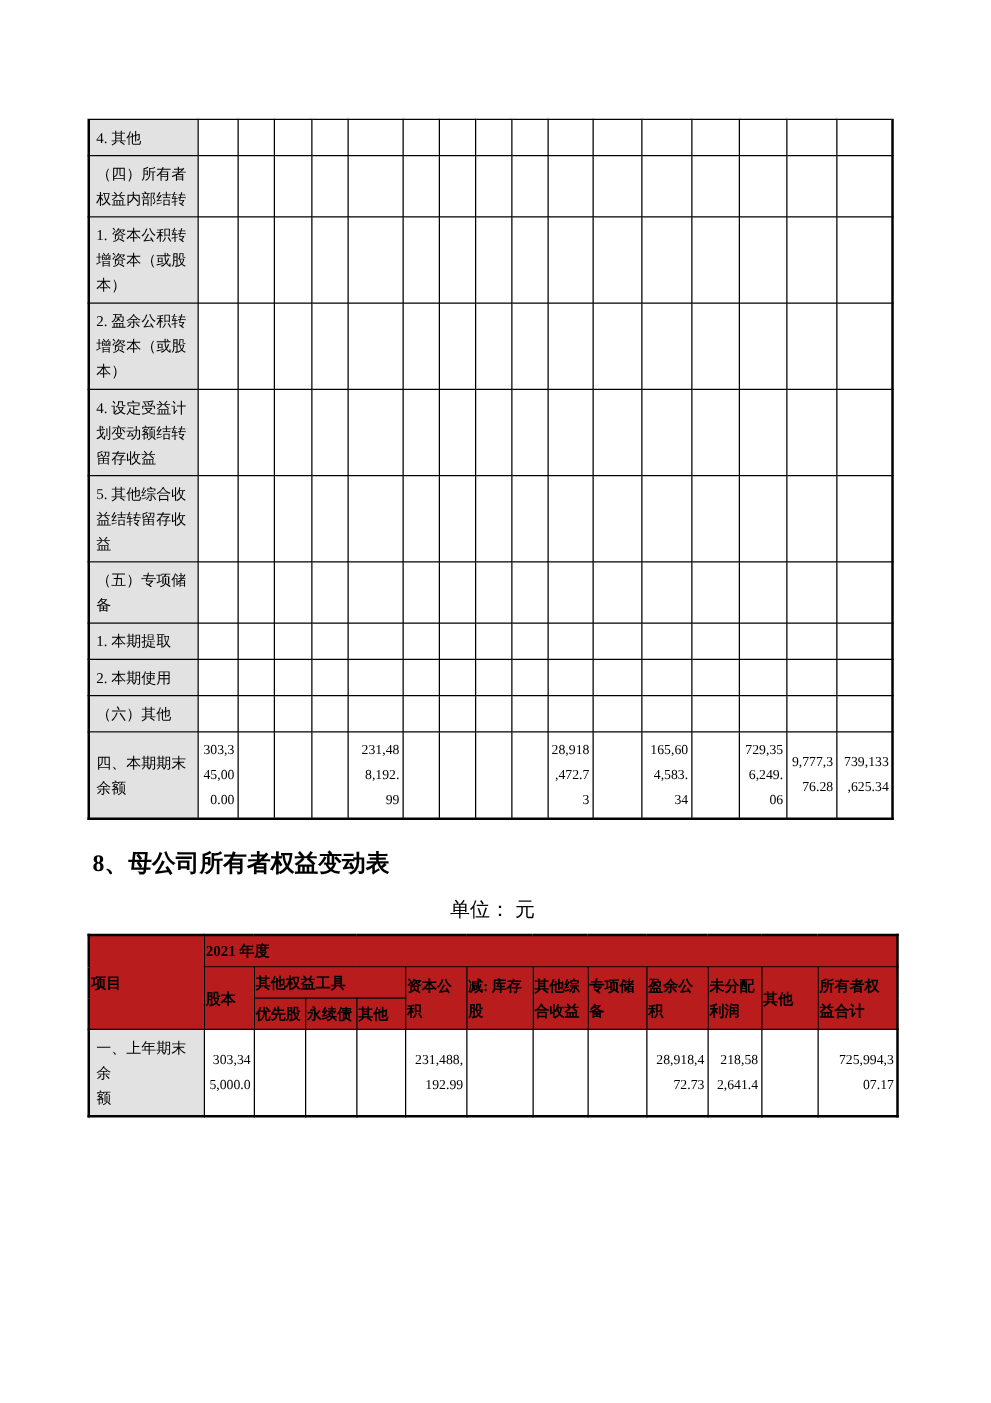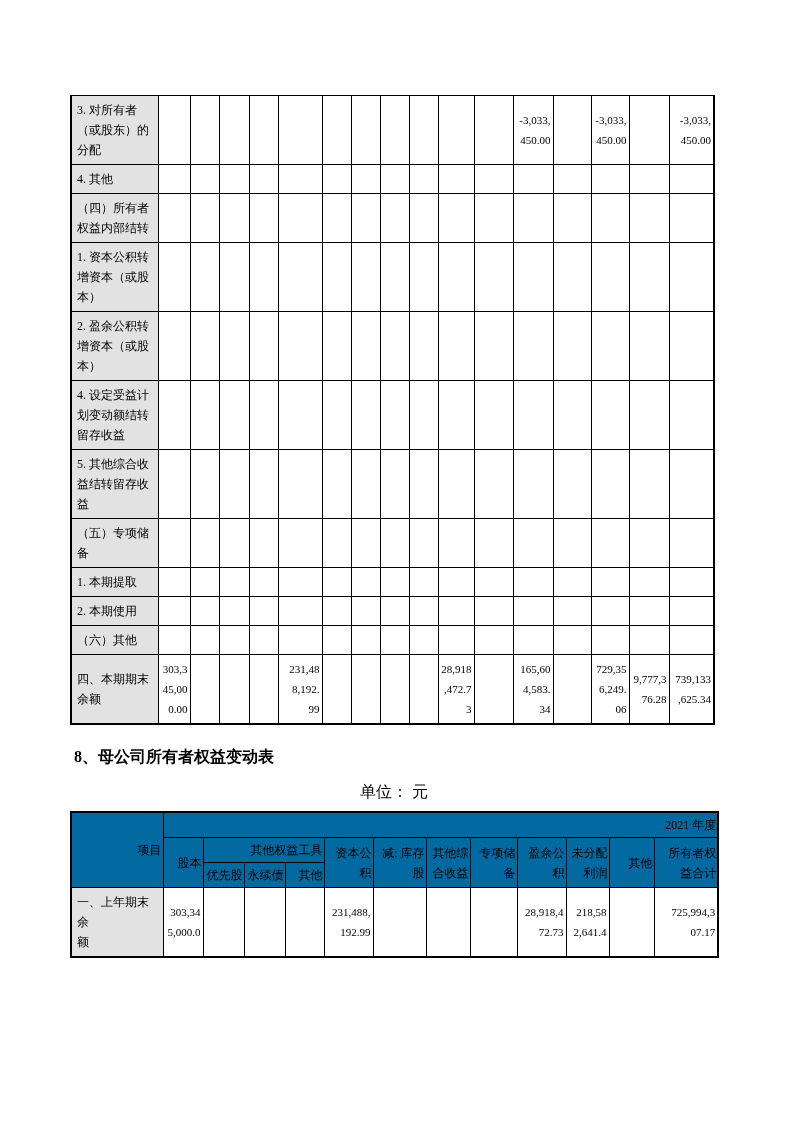--- a/index.html
+++ b/index.html
@@ -35,32 +35,32 @@
   td.vc{
     background:#fff;
     text-align:right;
     padding:4px 2px;
     font-size:11px;
     line-height:20px;
     white-space:pre-line;
     vertical-align:middle;
   }
   .t2 thead th{
-    background:#0369a1;
-    font-weight:normal;
-    text-align:right;
+    background:#b91c1c;
+    font-weight:bold;
+    text-align:left;
     font-size:12px;
     line-height:20px;
     white-space:pre-line;
     vertical-align:middle;
     padding:2px 1px;
   }
   .t2 thead tr{height:24px;}
   .heading{
-    font-size:16px;
+    font-size:19px;
     font-weight:bold;
     margin:22px 0 0 4px;
     font-family:"Liberation Serif","DejaVu Serif",serif;
   }
   .period{
     font-size:12px;
     margin:28px 0 0 2px;
   }
   .unit{
     font-size:16px;
@@ -88,44 +88,20 @@
           <col style="width:29px">
           <col style="width:36px">
           <col style="width:39px">
         <col style="width:40px">
           <col style="width:38px">
           <col style="width:38px">
           <col style="width:40px">
         <col style="width:45px">
       </colgroup>
       <tbody>
-          <tr>
-            <th class="rl">3. 对所有者
-（或股东）的
-分配</th>
-            <td class="vc"></td>
-            <td class="vc"></td>
-            <td class="vc"></td>
-            <td class="vc"></td>
-            <td class="vc"></td>
-            <td class="vc"></td>
-            <td class="vc"></td>
-            <td class="vc"></td>
-            <td class="vc"></td>
-            <td class="vc"></td>
-            <td class="vc"></td>
-            <td class="vc">-3,033,
-450.00</td>
-            <td class="vc"></td>
-            <td class="vc">-3,033,
-450.00</td>
-            <td class="vc"></td>
-            <td class="vc">-3,033,
-450.00</td>
-          </tr>
           <tr>
             <th class="rl">4. 其他</th>
             <td class="vc"></td>
             <td class="vc"></td>
             <td class="vc"></td>
             <td class="vc"></td>
             <td class="vc"></td>
             <td class="vc"></td>
             <td class="vc"></td>
             <td class="vc"></td>

